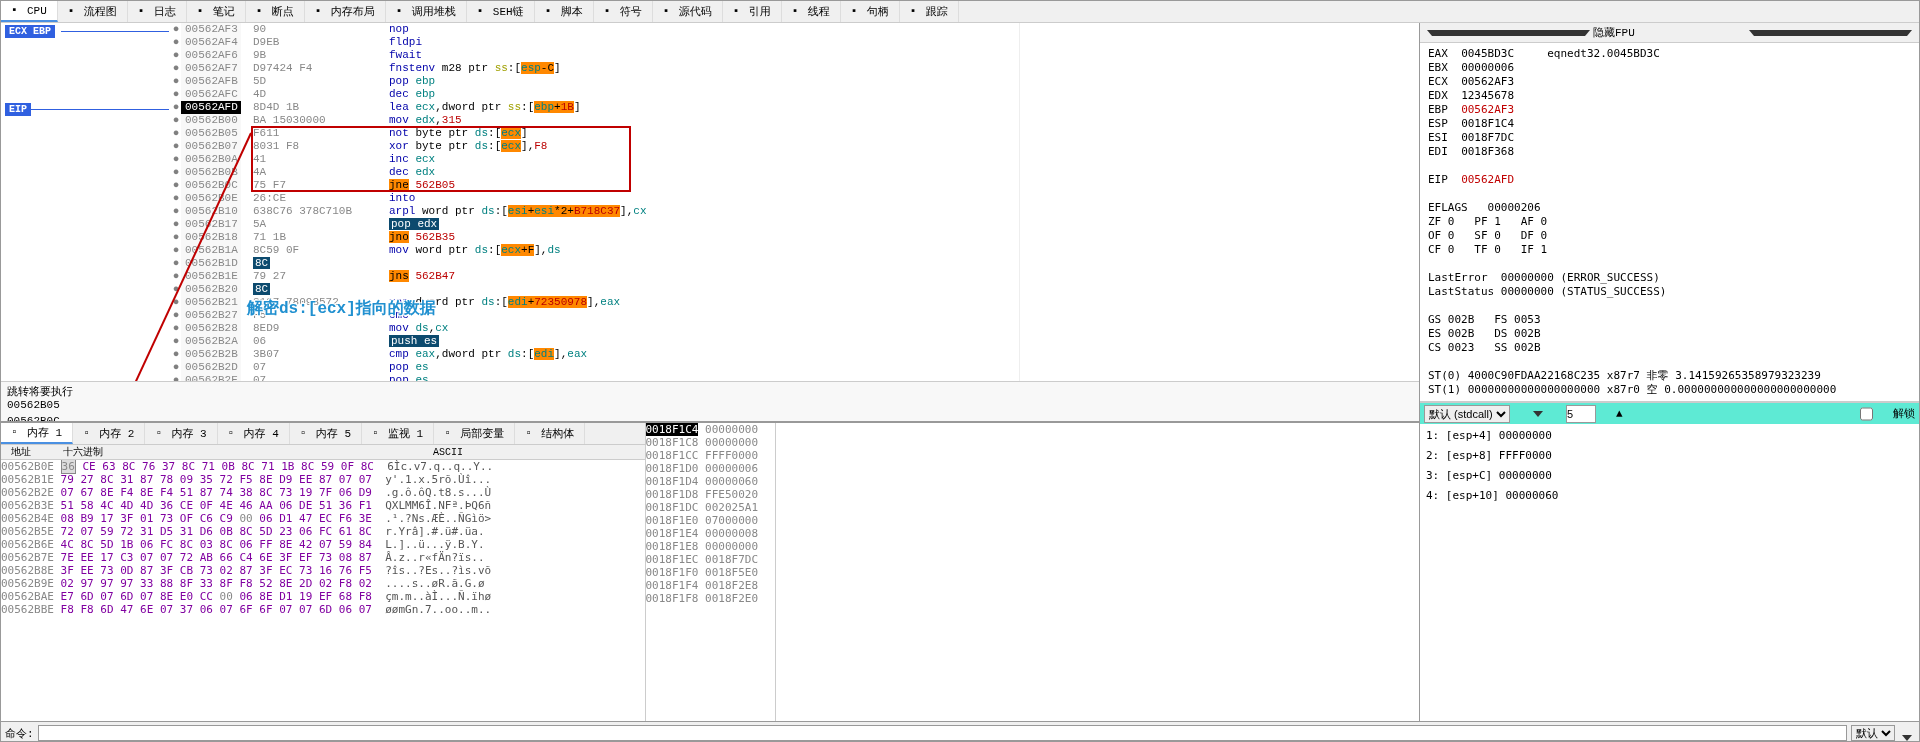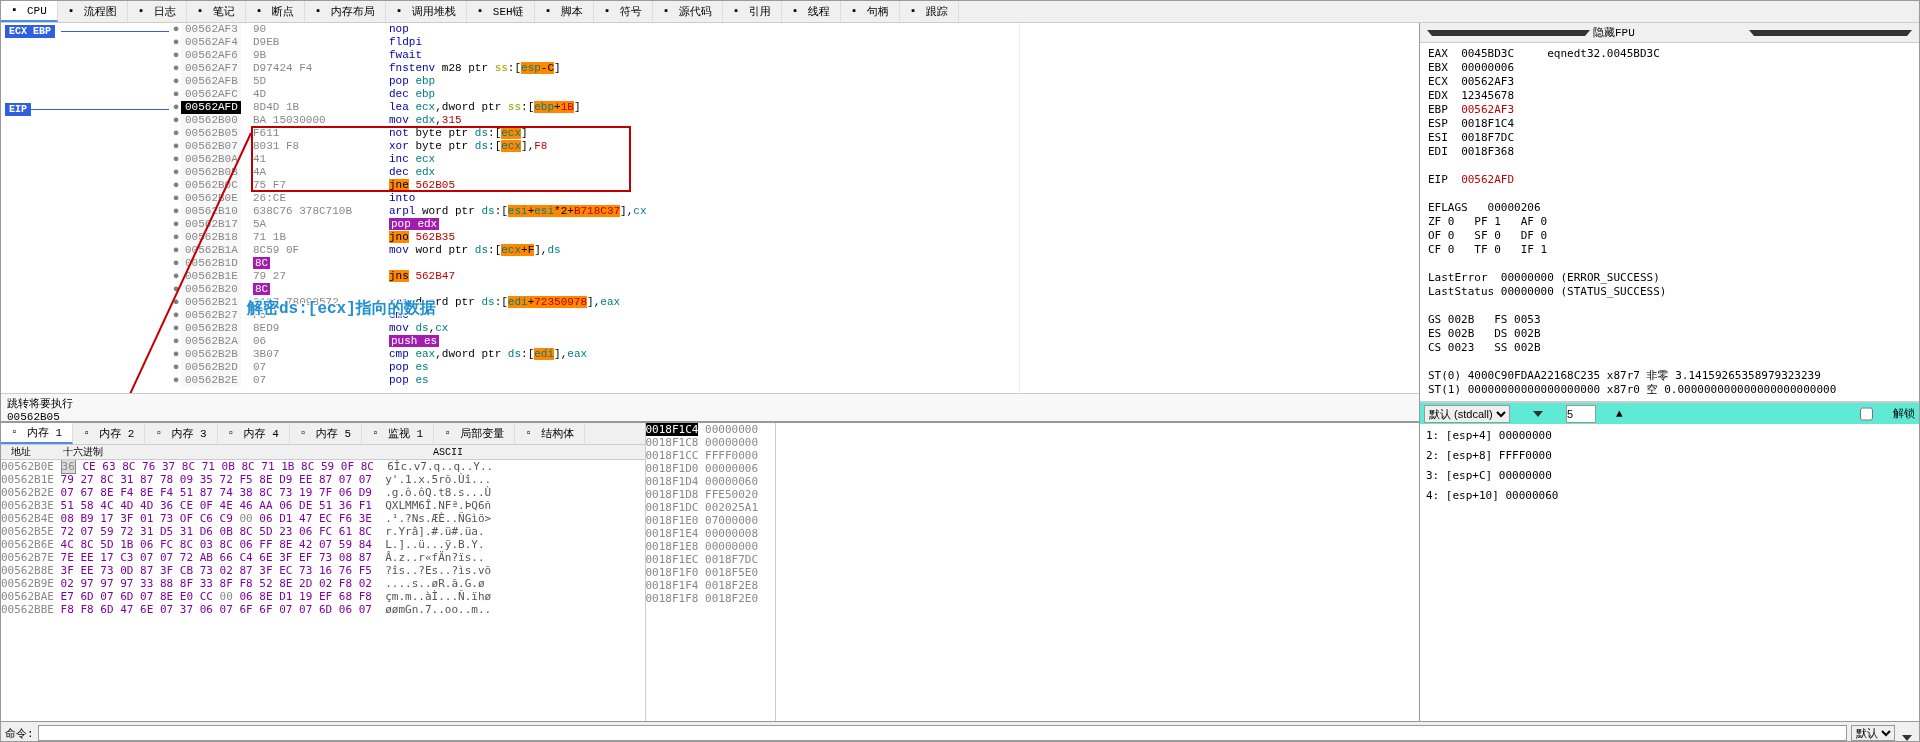--- a/index.html
+++ b/index.html
@@ -22,27 +22,27 @@
 .drow{display:flex;height:13px;line-height:13px;white-space:pre}
 .addr{background:#f8f8f8;color:#888;padding:0 4px;width:60px;display:inline-block}
 .addr.hl{background:#000;color:#fff}
 .bytes{color:#888;width:140px;padding-left:12px;display:inline-block}
 .ins{padding-left:8px}
 .kw{color:#00a}
 .reg{color:#008080}
 .num{color:#b00}
 .seg{color:#a0a000}
 .hl-or{background:#ff8800;color:#000}
-.hl-red{background:#a21caf;color:#fff;padding:0 2px}
+.hl-red{background:#0c4a6e;color:#fff;padding:0 2px}
 .bullet{width:10px;display:inline-block;text-align:center;color:#808080}
 .redbox{border:2px solid #c00000;position:absolute}
 .reg-label{position:absolute;background:#3060e0;color:#fff;font-size:10px;padding:1px 4px;font-weight:bold}
 .annotation{position:absolute;color:#2090d0;font-size:16px;font-weight:bold;text-shadow:1px 1px 0 #fff,-1px -1px 0 #fff,1px -1px 0 #fff,-1px 1px 0 #fff}
 
-.jump-area{height:28px;border-top:1px solid #ccc;padding:2px 6px;background:#f8f8f8;font-size:11px}
+.jump-area{height:40px;border-top:1px solid #ccc;padding:2px 6px;background:#f8f8f8;font-size:11px}
 
 
 .reg-panel{flex:0 0 340px;border-bottom:1px solid #ccc;display:flex;flex-direction:column}
 .reg-header{display:flex;padding:2px 4px;align-items:center;border-bottom:1px solid #ccc;background:#f0f0f0}
 .reg-header span{flex:1}
 .tri{width:0;height:0;border-left:5px solid transparent;border-right:5px solid transparent;border-top:6px solid #333;margin:0 3px;cursor:pointer}
 .reg-body{flex:1;overflow:auto;padding:4px 8px;line-height:14px;white-space:pre;font-family:Consolas,monospace}
 .redtxt{color:#c00000}
 
 .callconv{height:22px;display:flex;align-items:center;border-top:1px solid #ccc;background:#5eead4;padding:0 4px;gap:20px}

